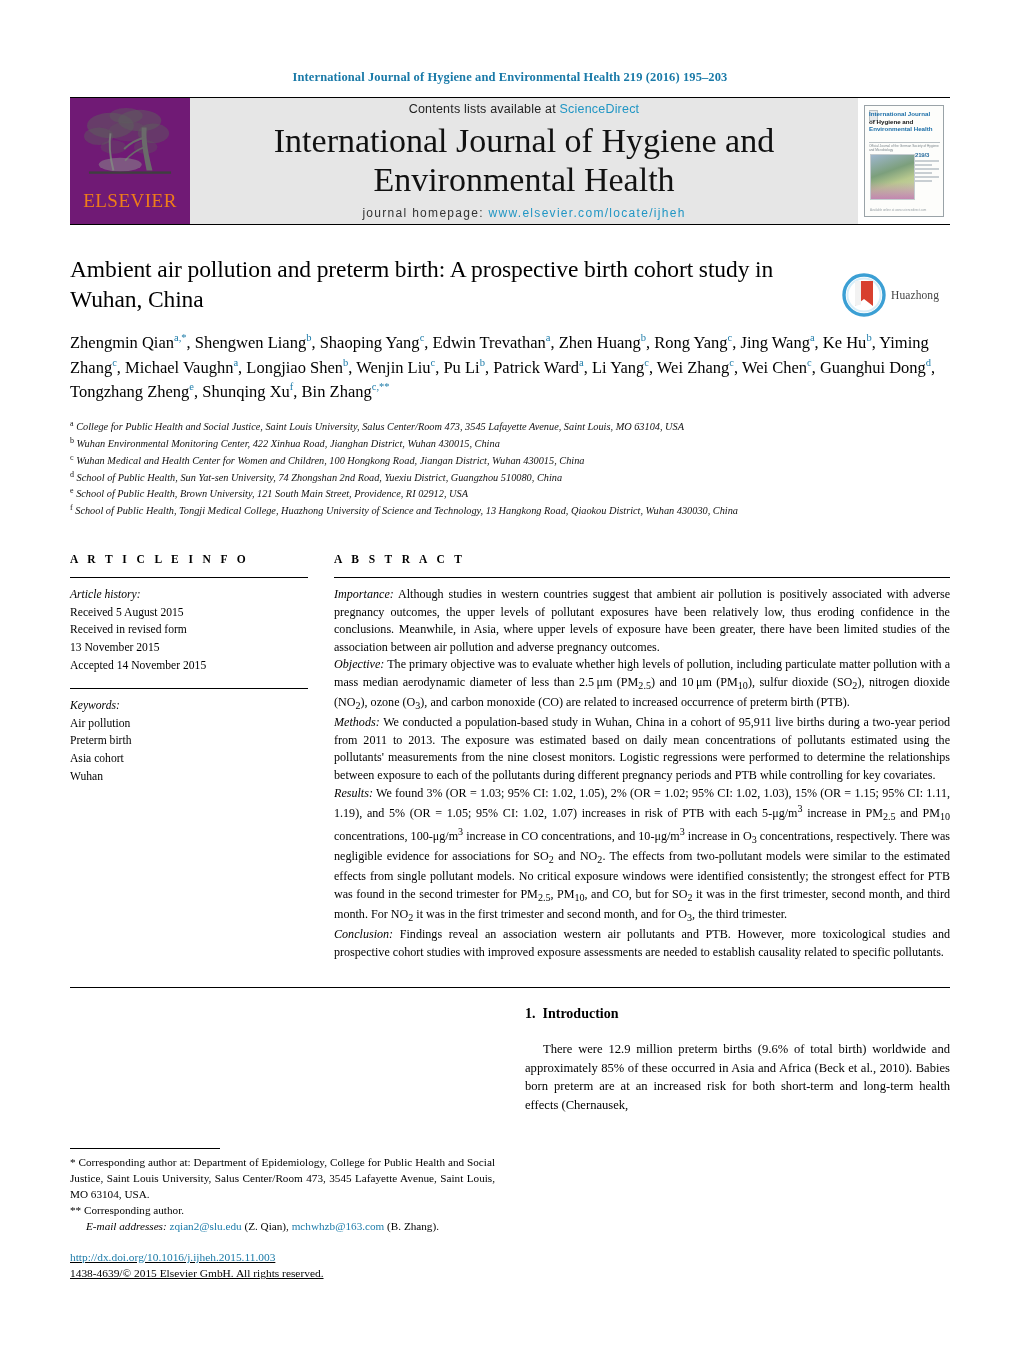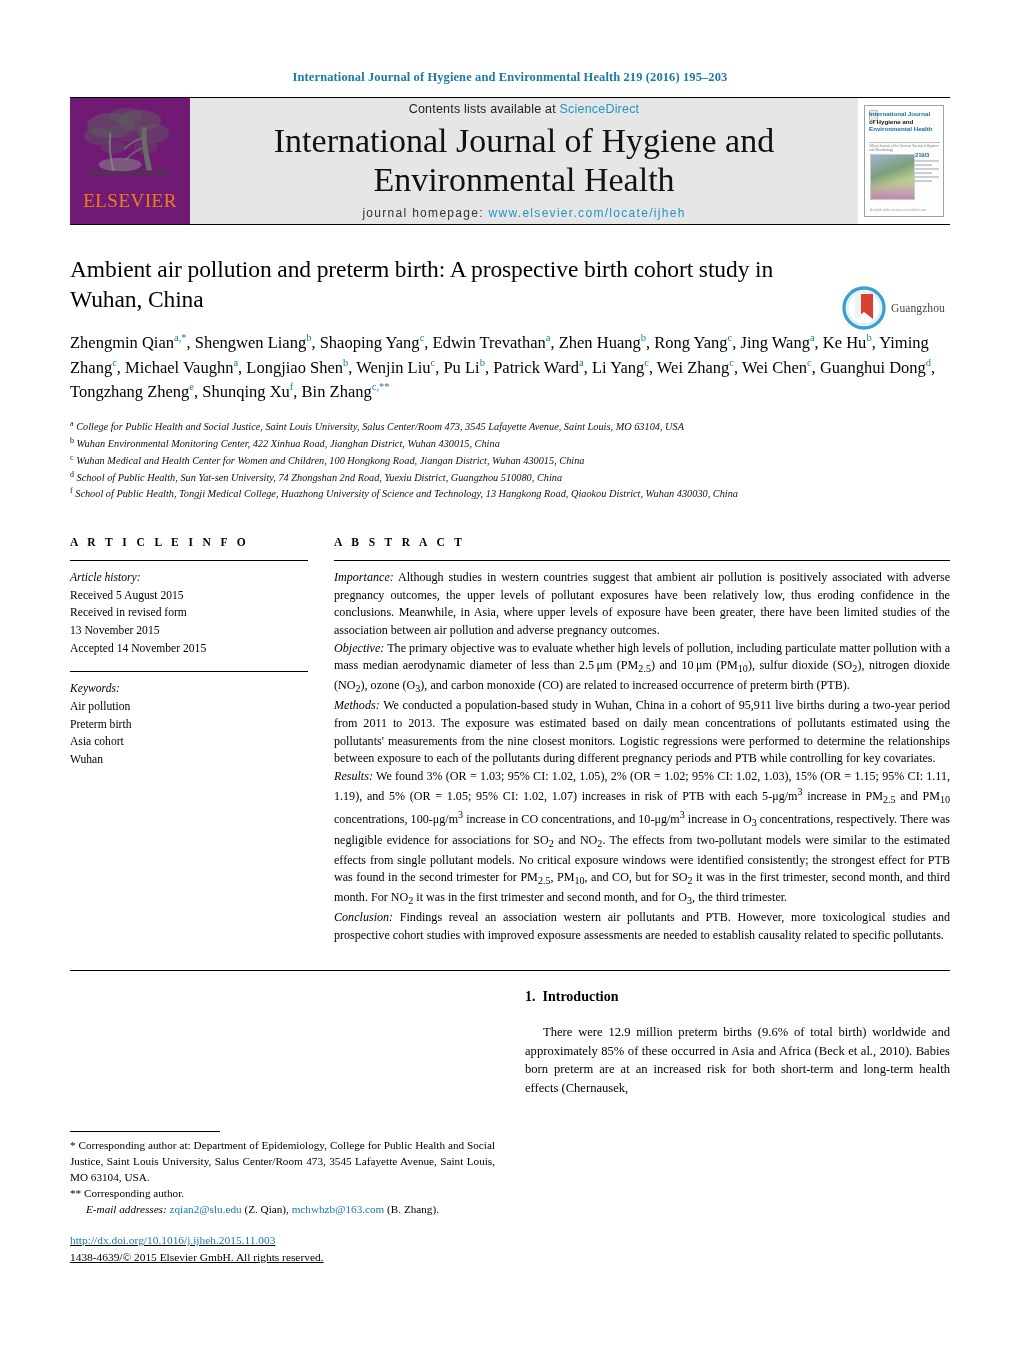--- a/index.html
+++ b/index.html
@@ -122,21 +122,21 @@
   .cv-side .lbl { font-size:6px; color:#2a6d9e; font-weight:bold; letter-spacing:-.2px;}
   .cv-side .ln { height:1.6px; background:#c9cfd3; margin:2.4px 0; }
   .cv-side .ln.s { width:70%; }
   .cv-foot { position:absolute; left:5px; bottom:4px; font-size:3px; color:#9aa3a8; }
   .cv-logo { position:absolute; left:4px; top:4px; width:9px; height:11px; background:#e8eaec; border:1px solid #b9c0c4;}
 
   
   .title-area {
     margin: 30px 70px 0 70px;
     display: flex;
-    align-items: flex-end;
+    align-items: center;
   }
   .title-left { flex: 1 1 auto; padding-right: 14px; }
   h1.paper-title {
     font-family: "Liberation Serif", serif;
     font-size: 23.5px;
     line-height: 1.26;
     font-weight: normal;
     margin: 0 0 16px 0;
     color: #000;
     letter-spacing: -.1px;
@@ -330,33 +330,34 @@
     <div class="title-left">
       <h1 class="paper-title">Ambient air pollution and preterm birth: A prospective birth cohort study in Wuhan, China</h1>
     </div>
     <div class="crossmark">
       <svg class="cm-badge" viewBox="0 0 44 44">
         <circle cx="22" cy="22" r="20" fill="#ffffff" stroke="#3b9fd4" stroke-width="3.4"></circle>
         <circle cx="22" cy="22" r="16.6" fill="none" stroke="#d9eef8" stroke-width="2"></circle>
         <path d="M13 8 H31 V33 L22 26 L13 33 Z" fill="#d8402f"></path>
         <path d="M13 8 H19 V31.5 L13 33 Z" fill="#f2f2f2"></path>
       </svg>
-      <span class="cm-word">Guangzhou</span>
+      <span class="cm-word">Huazhong</span>
     </div>
   </div>
 
   <div style="margin:0 70px;">
     <div class="authors">Zhengmin Qian<sup>a,*</sup>, Shengwen Liang<sup>b</sup>, Shaoping Yang<sup>c</sup>, Edwin Trevathan<sup>a</sup>, Zhen Huang<sup>b</sup>, Rong Yang<sup>c</sup>, Jing Wang<sup>a</sup>, Ke Hu<sup>b</sup>, Yiming Zhang<sup>c</sup>, Michael Vaughn<sup>a</sup>, Longjiao Shen<sup>b</sup>, Wenjin Liu<sup>c</sup>, Pu Li<sup>b</sup>, Patrick Ward<sup>a</sup>, Li Yang<sup>c</sup>, Wei Zhang<sup>c</sup>, Wei Chen<sup>c</sup>, Guanghui Dong<sup>d</sup>, Tongzhang Zheng<sup>e</sup>, Shunqing Xu<sup>f</sup>, Bin Zhang<sup>c,**</sup></div>
   </div>
 
   <div class="affiliations">
     <div class="affil"><sup>a</sup> <span>College for Public Health and Social Justice, Saint Louis University, Salus Center/Room 473, 3545 Lafayette Avenue, Saint Louis, MO 63104, USA</span></div>
     <div class="affil"><sup>b</sup> <span>Wuhan Environmental Monitoring Center, 422 Xinhua Road, Jianghan District, Wuhan 430015, China</span></div>
     <div class="affil"><sup>c</sup> <span>Wuhan Medical and Health Center for Women and Children, 100 Hongkong Road, Jiangan District, Wuhan 430015, China</span></div>
     <div class="affil"><sup>d</sup> <span>School of Public Health, Sun Yat-sen University, 74 Zhongshan 2nd Road, Yuexiu District, Guangzhou 510080, China</span></div>
+    <div class="affil"><sup>e</sup> <span>School of Public Health, Brown University, 121 South Main Street, Providence, RI 02912, USA</span></div>
     <div class="affil"><sup>f</sup> <span>School of Public Health, Tongji Medical College, Huazhong University of Science and Technology, 13 Hangkong Road, Qiaokou District, Wuhan 430030, China</span></div>
   </div>
 
   <div class="info-abstract">
 
     <div class="col-info">
       <div class="sec-head">A R T I C L E   I N F O</div>
       <hr class="hr-thin">
       <div class="info-group">
         <div class="lbl">Article history:</div>

